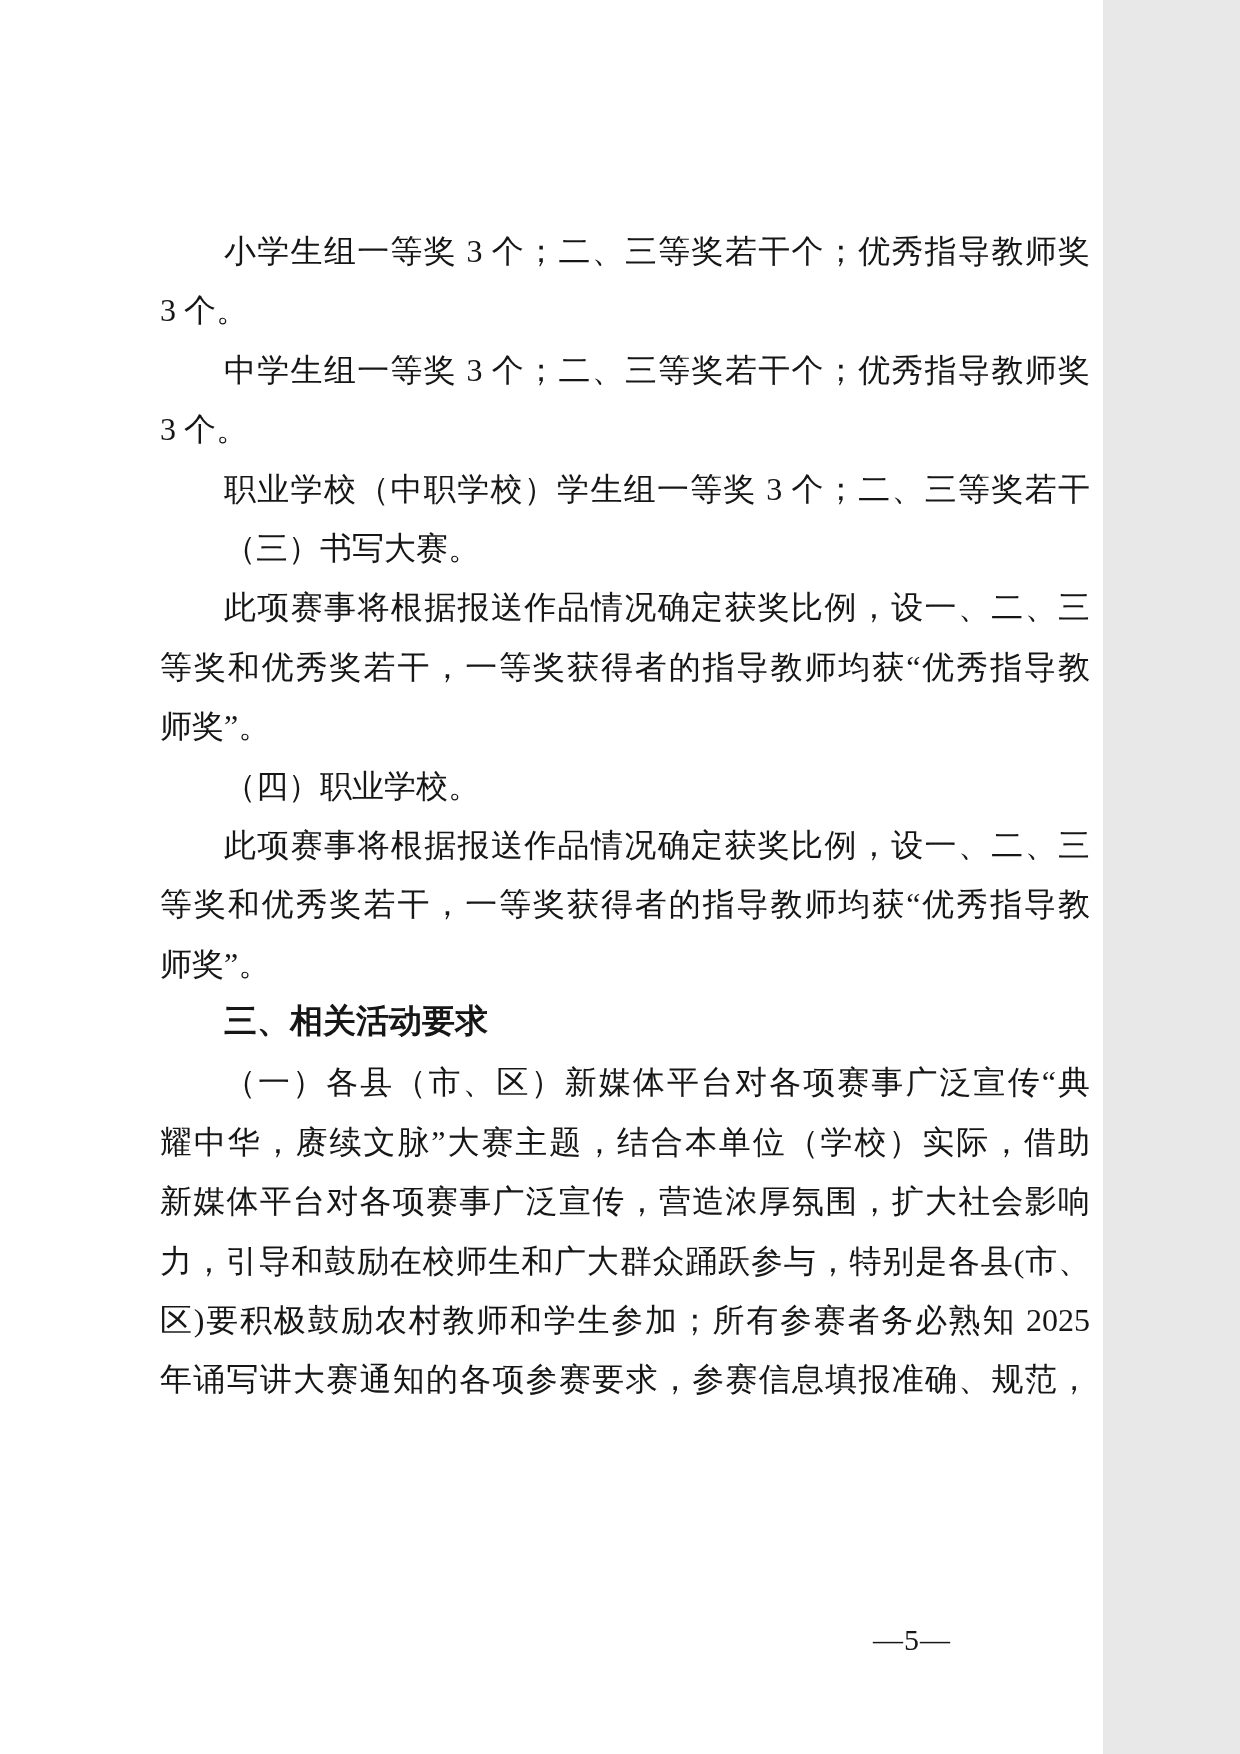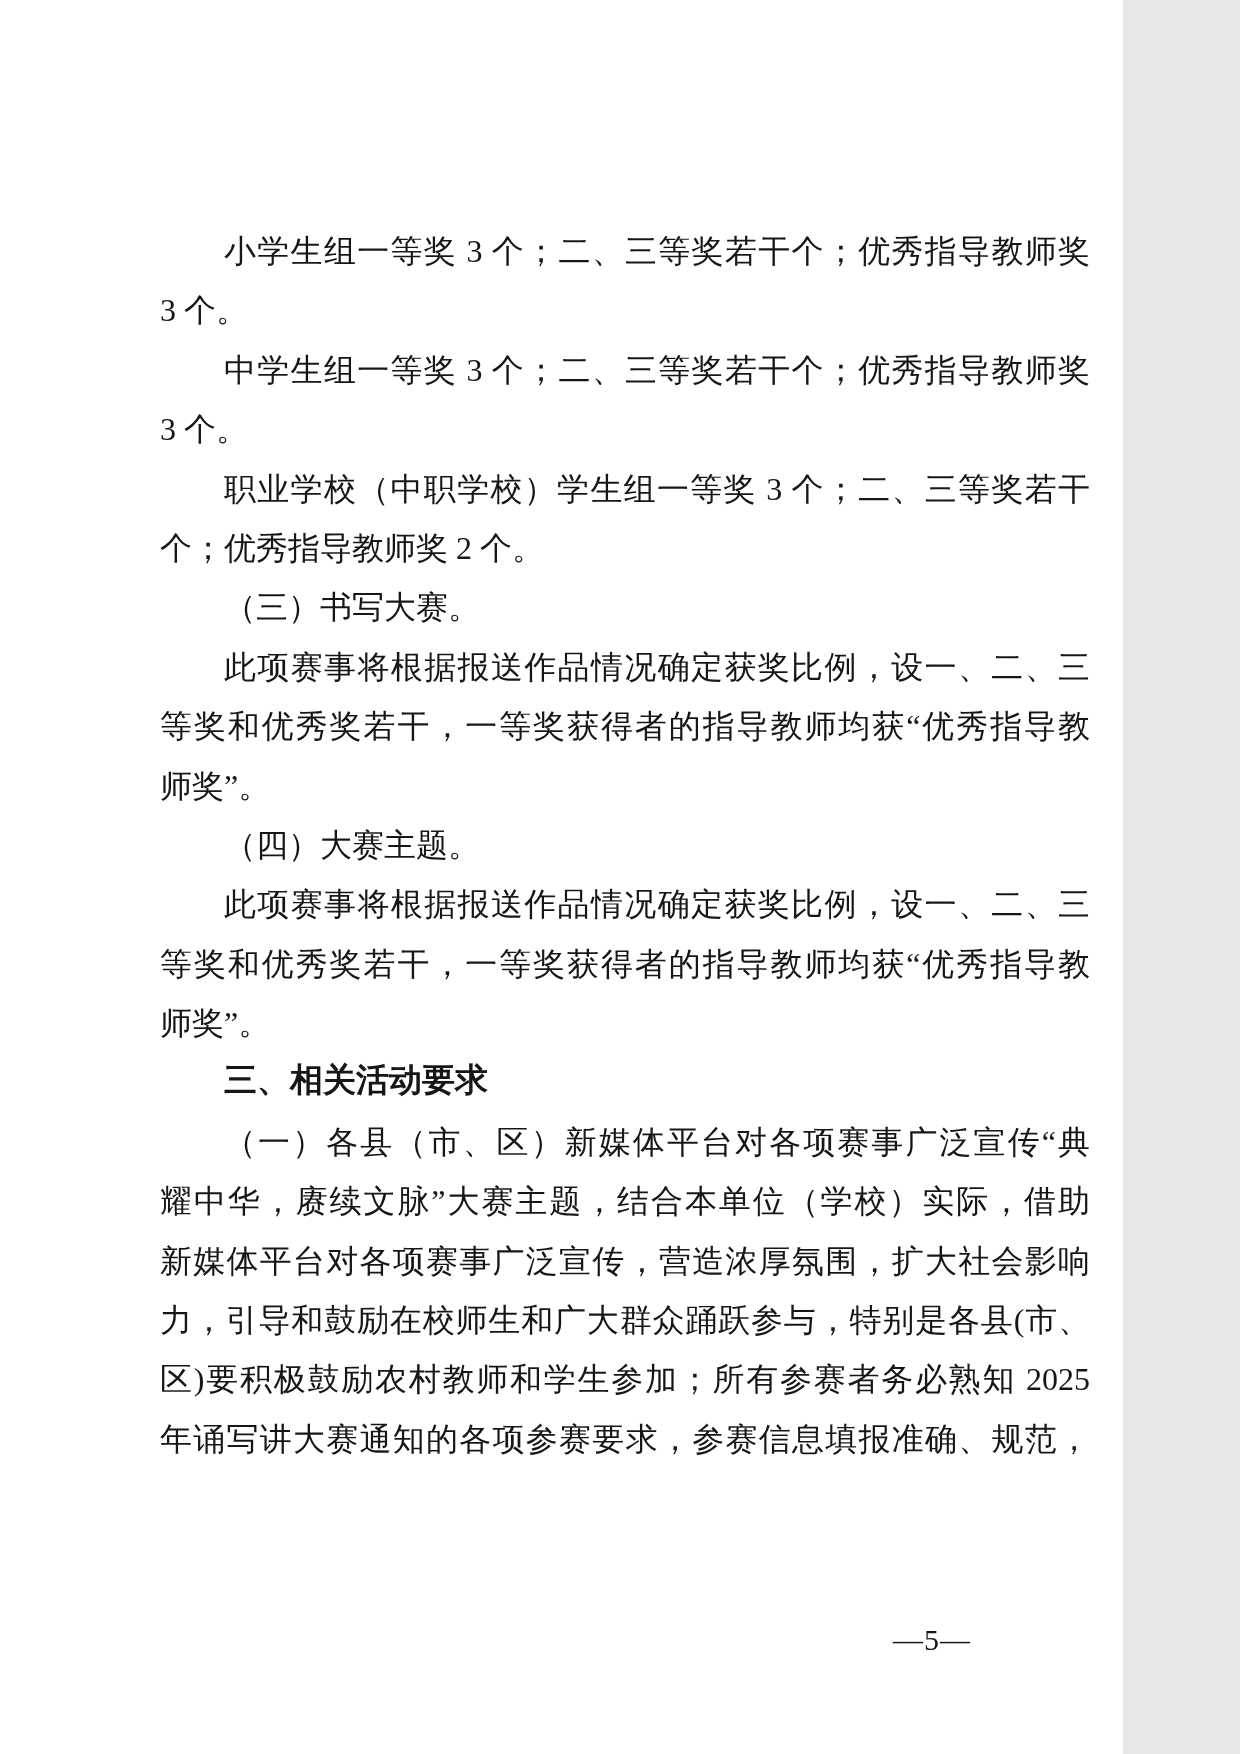--- a/index.html
+++ b/index.html
@@ -8,21 +8,20 @@
     background: #e8e8e8;
   }
   .page {
     position: relative;
     width: 1103px;
     height: 1754px;
     background: #ffffff;
     overflow: hidden;
     font-family: "Liberation Serif", "DejaVu Serif", serif;
     color: #161616;
-    padding-left: 20px;
   }
   .content {
     position: absolute;
     left: 160px;
     top: 222px;
     width: 930px;
   }
   .line {
     font-size: 32px;
     line-height: 59.4px;
@@ -56,26 +55,25 @@
 </head>
 <body>
 
 <div class="page">
   <div class="content" id="doc-lines">
       <div class="line indent fill">小学生组一等奖 3 个；二、三等奖若干个；优秀指导教师奖</div>
       <div class="line">3 个。</div>
       <div class="line indent fill">中学生组一等奖 3 个；二、三等奖若干个；优秀指导教师奖</div>
       <div class="line">3 个。</div>
       <div class="line indent fill">职业学校（中职学校）学生组一等奖 3 个；二、三等奖若干</div>
-      <div class="line">个；优秀指导教师奖 2 个。</div>
       <div class="line indent">（三）书写大赛。</div>
       <div class="line indent fill">此项赛事将根据报送作品情况确定获奖比例，设一、二、三</div>
       <div class="line fill">等奖和优秀奖若干，一等奖获得者的指导教师均获“优秀指导教</div>
       <div class="line">师奖”。</div>
-      <div class="line indent">（四）大赛主题。</div>
+      <div class="line indent">（四）职业学校。</div>
       <div class="line indent fill">此项赛事将根据报送作品情况确定获奖比例，设一、二、三</div>
       <div class="line fill">等奖和优秀奖若干，一等奖获得者的指导教师均获“优秀指导教</div>
       <div class="line">师奖”。</div>
       <div class="line indent heading">三、相关活动要求</div>
       <div class="line indent fill">（一）各县（市、区）新媒体平台对各项赛事广泛宣传“典</div>
       <div class="line fill">耀中华，赓续文脉”大赛主题，结合本单位（学校）实际，借助</div>
       <div class="line fill">新媒体平台对各项赛事广泛宣传，营造浓厚氛围，扩大社会影响</div>
       <div class="line fill">力，引导和鼓励在校师生和广大群众踊跃参与，特别是各县(市、</div>
       <div class="line fill">区)要积极鼓励农村教师和学生参加；所有参赛者务必熟知 2025</div>
       <div class="line fill">年诵写讲大赛通知的各项参赛要求，参赛信息填报准确、规范，</div>

